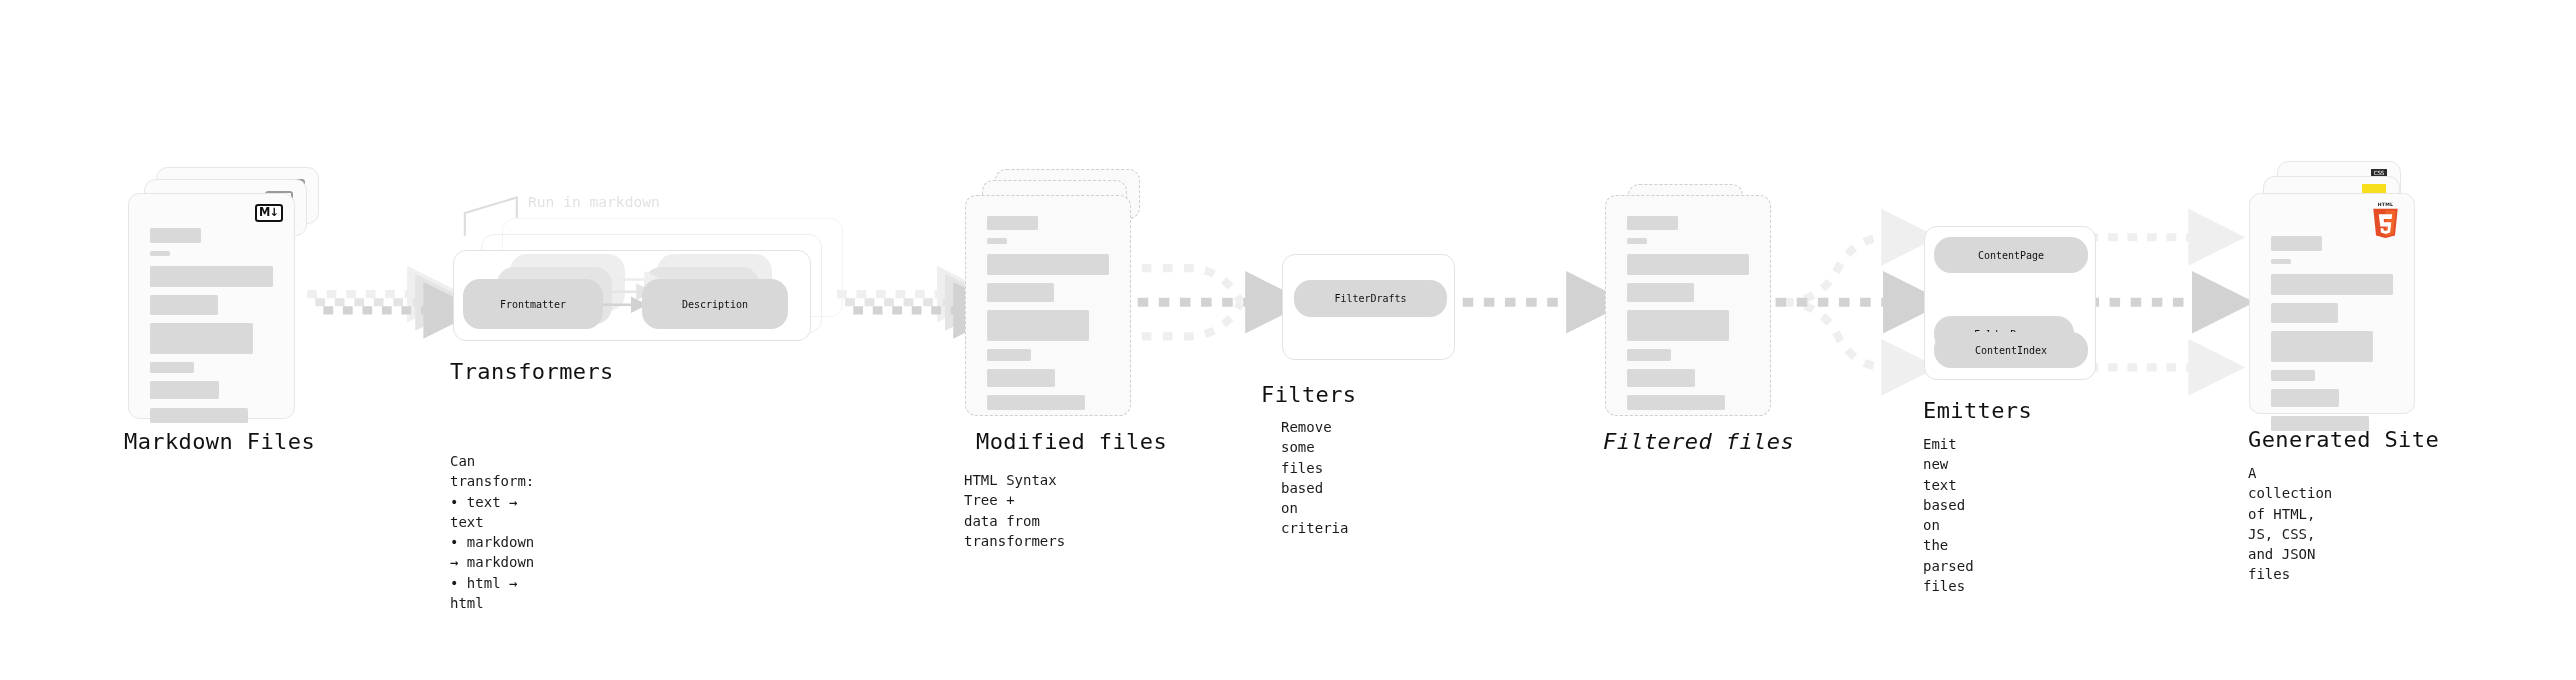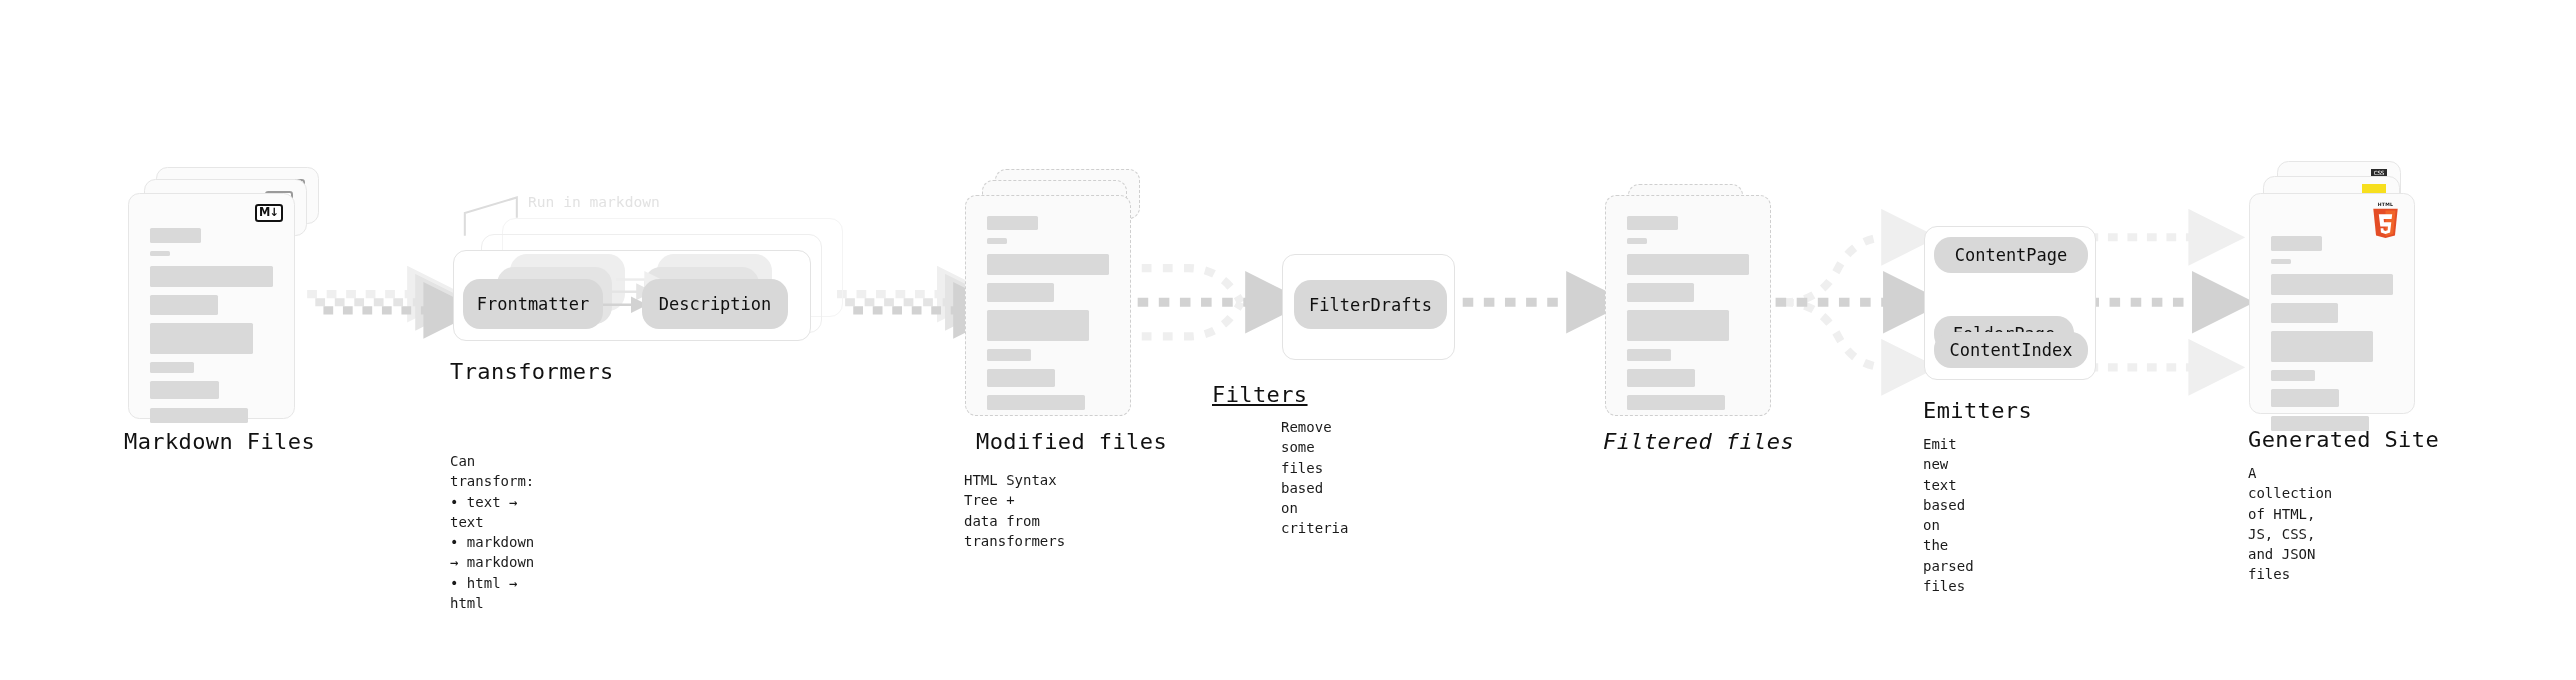--- a/index.html
+++ b/index.html
@@ -78,21 +78,21 @@
   .groupbox.ghost3 { border-color: #f4f4f4; background: transparent; }
 
   .pill {
     position: absolute;
     box-sizing: border-box;
     background: #d8d8d8;
     border-radius: 17px;
     display: flex;
     align-items: center;
     justify-content: center;
-    font-size: 17px;
+    font-size: 10px;
     color: #101010;
     white-space: nowrap;
   }
   .pill.ghost2 { background: #e4e4e4; color: transparent; }
   .pill.ghost3 { background: #eeeeee; color: transparent; }
 
   
   .md-icon {
     position: absolute;
     width: 28px;
@@ -273,23 +273,23 @@
     </div>
 
     <div class="title" style="left:976px; top:429px;">Modified files</div>
     <div class="subtitle" style="left:964px; top:470px;">HTML Syntax Tree +
 data from transformers</div>
   </div>
 
   <div class="node">
 
     <div class="groupbox" style="left:1282px; top:254px; width:173px; height:106px;"></div>
-    <div class="pill" style="left:1294px; top:280px; width:153px; height:49px;">FilterDrafts</div>
-
-    <div class="title" style="left:1212px; top:382px;text-decoration:underline;">Filters</div>
+    <div class="pill" style="left:1294px; top:280px; width:153px; height:37px;">FilterDrafts</div>
+
+    <div class="title" style="left:1261px; top:382px;">Filters</div>
     <div class="subtitle" style="left:1281px; top:417px;">Remove some files based
 on criteria</div>
   </div>
 
   <div class="node">
 
     <div class="card dashed" style="left:1628px; top:184px; width:115px; height:41px;"></div>
 
     <div class="card dashed" style="left:1605px; top:195px; width:166px; height:221px;">
       <div class="bars" style="top:19.5px;">

